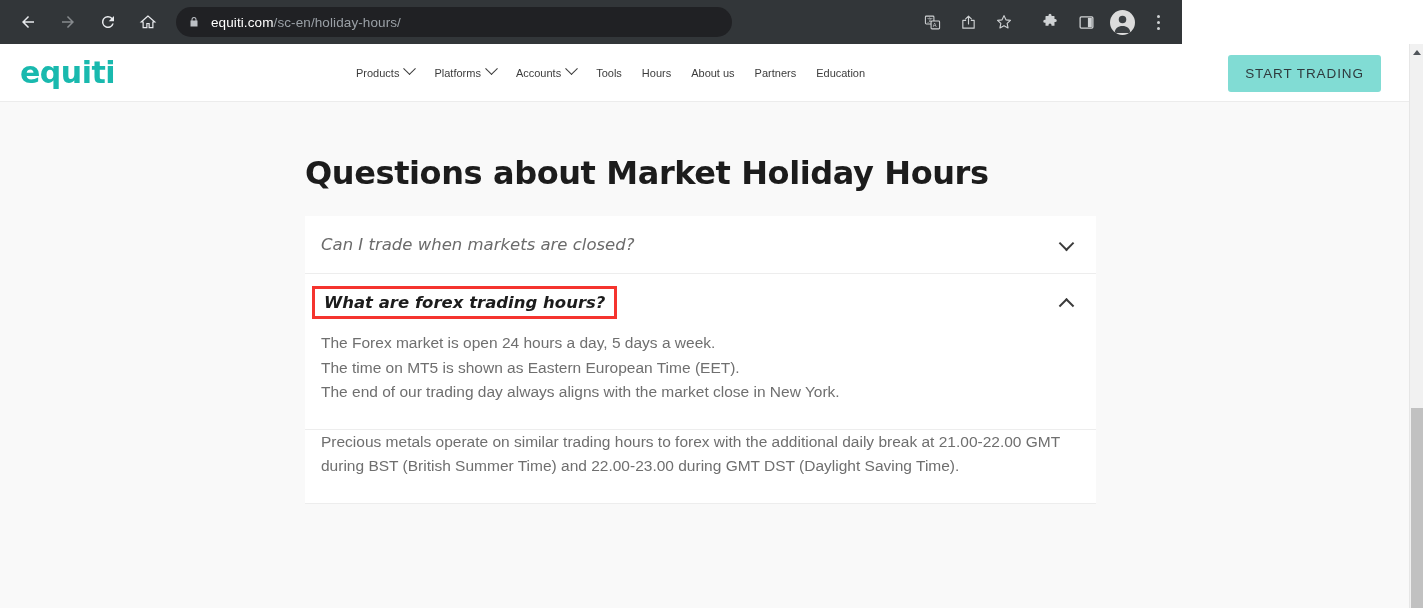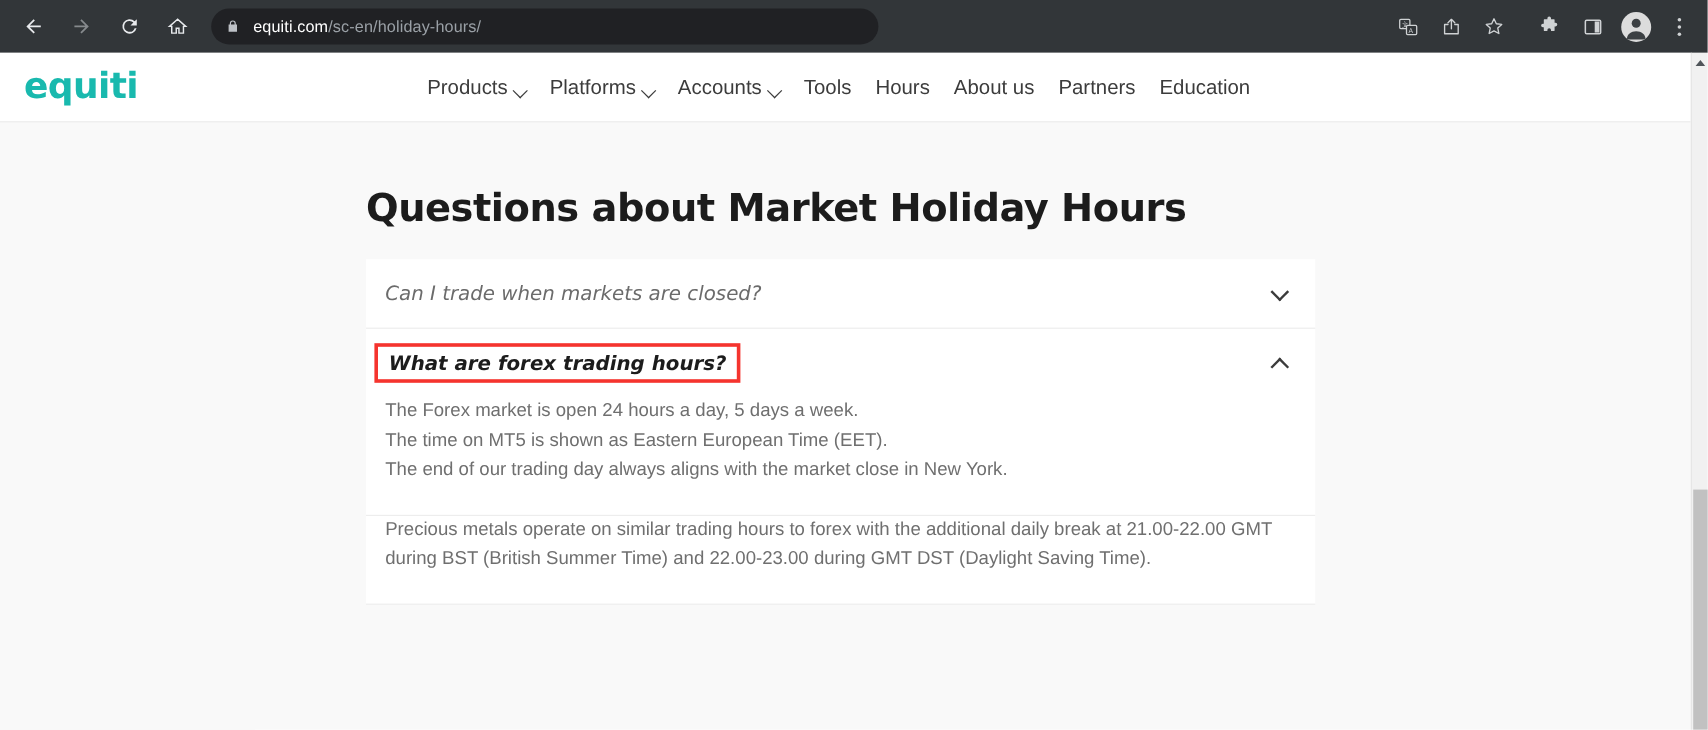--- a/index.html
+++ b/index.html
@@ -6,21 +6,21 @@
   html, body {
     width: 1423px; height: 608px;
     overflow: hidden;
     font-family: "Liberation Sans", sans-serif;
     background: #ffffff;
   }
 
   
   .browser-bar {
     position: absolute; top: 0; left: 0;
-    width: 1423px; height: 44px;
+    width: 1182px; height: 44px;
     background: #323639;
     display: flex; align-items: center;
   }
   .nav-btns { display: flex; align-items: center; padding-left: 8px; }
   .nav-btn {
     width: 34px; height: 34px;
     display: flex; align-items: center; justify-content: center;
     border-radius: 50%;
     margin: 0 3px;
   }
@@ -88,23 +88,23 @@
     letter-spacing: -0.5px;
     font-family: "DejaVu Sans", sans-serif;
   }
   .main-nav {
     position: absolute; left: 356px; top: 0;
     height: 58px;
     display: flex; align-items: center;
     gap: 20px;
   }
   .nav-item {
-    font-size: 17px;
+    font-size: 11px;
     color: #3c3c3c;
-    display: flex; align-items: flex-end;
+    display: flex; align-items: flex-start;
     gap: 6px;
     white-space: nowrap;
   }
   .caret {
     width: 9px; height: 9px;
     border-right: 1.6px solid #3c3c3c;
     border-bottom: 1.6px solid #3c3c3c;
     transform: rotate(45deg) translate(-2px,-2px);
   }
   .cta-button {
@@ -312,20 +312,21 @@
         <span>Accounts</span>
         <span class="caret"></span>
       </span>
       <span class="nav-item">Tools</span>
       <span class="nav-item">Hours</span>
       <span class="nav-item">About us</span>
       <span class="nav-item">Partners</span>
       <span class="nav-item">Education</span>
     </nav>
 
+    <button class="cta-button">START TRADING</button>
   </div>
 
   <div class="content">
     <h1 class="page-title">Questions about Market Holiday Hours</h1>
 
     <div class="faq-card">
 
       <div class="faq-item">
         <div class="faq-header">
           <span class="faq-q">Can I trade when markets are closed?</span>

